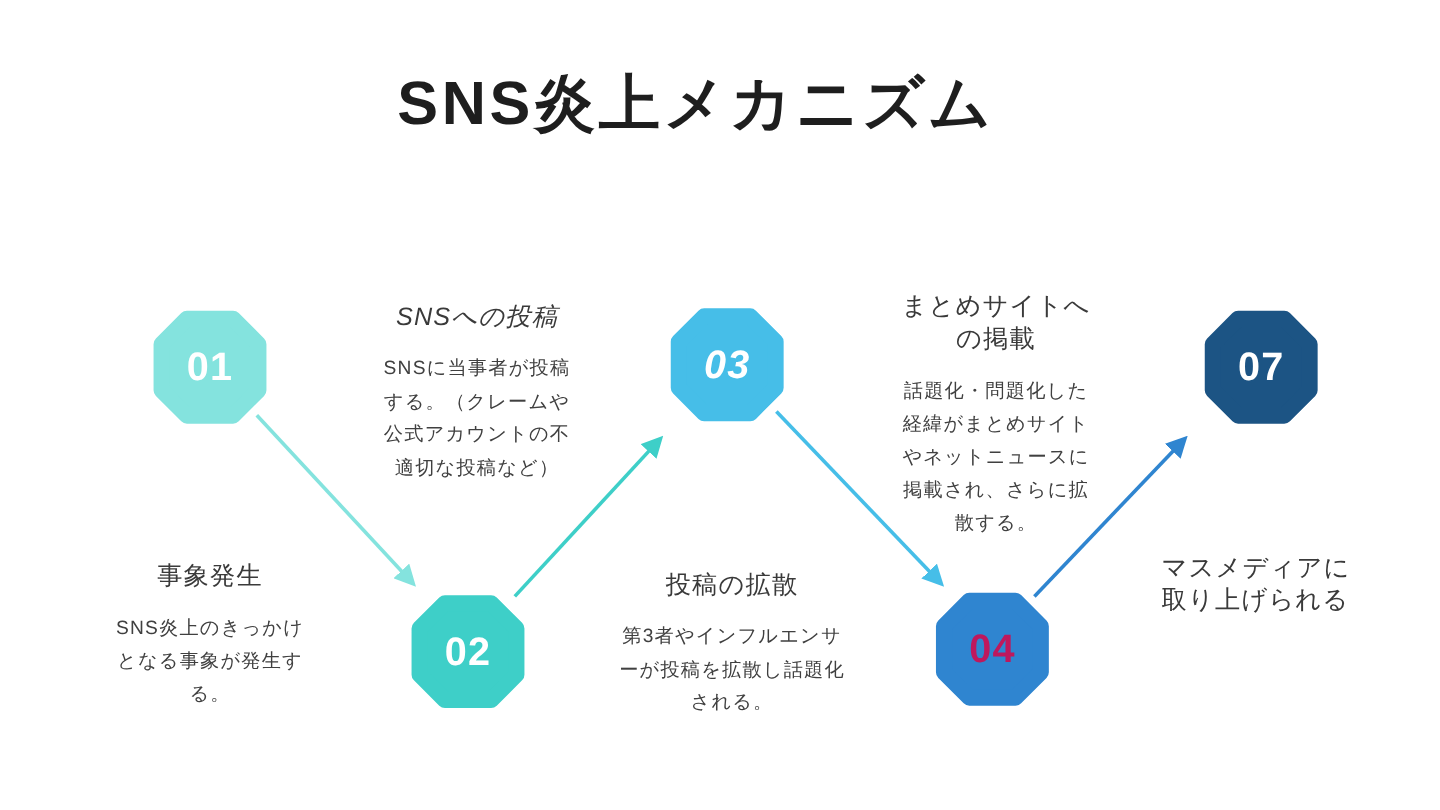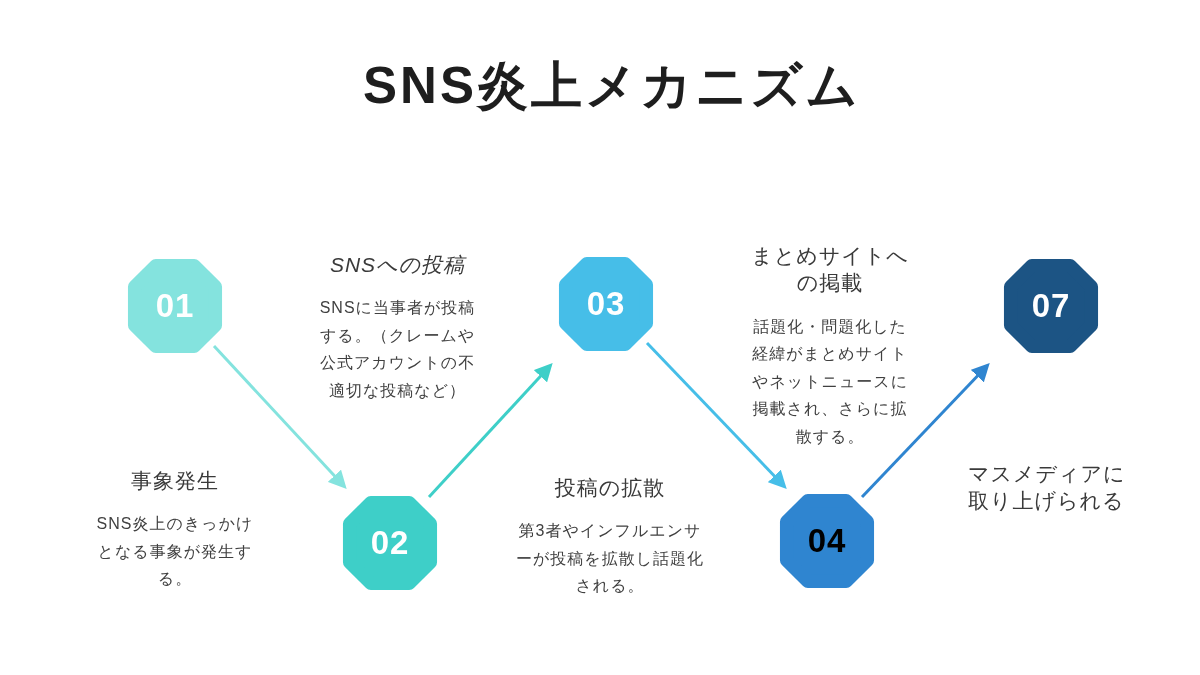--- a/index.html
+++ b/index.html
@@ -25,21 +25,21 @@
   .badge{position:absolute;width:96px;height:96px;}
   .badge svg{position:absolute;left:0;top:0;width:96px;height:96px;}
   .badge .num{
     position:absolute;left:0;top:0;width:96px;height:96px;
     display:flex;align-items:center;justify-content:center;
     font-size:33px;font-weight:700;letter-spacing:1px;
     color:#ffffff;
   }
   .pos-b1{left:127px;top:258px;}
   .pos-b2{left:342px;top:495px;}
-  .pos-b3{left:558px;top:256px;}
+  .pos-b3{left:558px;top:256px;font-style:italic;}
   .pos-b4{left:779px;top:493px;}
   .pos-b5{left:1003px;top:258px;}
   .text{position:absolute;text-align:center;}
   .text h3{
     margin:0 0 16px 0;
     font-size:21px;font-weight:500;
     line-height:1.3;letter-spacing:1px;
     color:#3a3a3a;
   }
   .text p{
@@ -61,21 +61,21 @@
   .pos-t4 h3{max-width:172px;margin:0 auto 16px;}
   .pos-t5{text-align:left;}
   .pos-t5 h3{max-width:176px;}
   .pos-t5 p{margin:0;}
 </style>
 </head>
 <body>
 
 <div class="canvas" style="background: rgb(255, 255, 255);">
 
-  <h1 class="title" style="color: rgb(30, 30, 30); padding-left: 32px;">SNS炎上メカニズム</h1>
+  <h1 class="title" style="color: rgb(30, 30, 30);">SNS炎上メカニズム</h1>
 
   <svg class="arrows" width="1200" height="675" viewBox="0 0 1200 675" aria-hidden="true">
     <defs>
       <marker id="ah0" viewBox="0 0 10 10" refX="7" refY="5" markerWidth="6" markerHeight="6" orient="auto-start-reverse">
         <path class="arrow-head" d="M 0 0 L 10 5 L 0 10 z" fill="#84e3de"></path>
       </marker>
       <marker id="ah1" viewBox="0 0 10 10" refX="7" refY="5" markerWidth="6" markerHeight="6" orient="auto-start-reverse">
         <path class="arrow-head" d="M 0 0 L 10 5 L 0 10 z" fill="#3ecfc8"></path>
       </marker>
       <marker id="ah2" viewBox="0 0 10 10" refX="7" refY="5" markerWidth="6" markerHeight="6" orient="auto-start-reverse">
@@ -106,21 +106,21 @@
   <div class="badge pos-b3">
     <svg viewBox="0 0 100 100">
         <polygon class="badge-shape" points="30,8 70,8 92,30 92,70 70,92 30,92 8,70 8,30" stroke-width="14" stroke-linejoin="round" fill="#46bee8" stroke="#46bee8"></polygon>
       </svg>
     <span class="num" style="color: rgb(255, 255, 255);">03</span>
   </div>
   <div class="badge pos-b4">
     <svg viewBox="0 0 100 100">
         <polygon class="badge-shape" points="30,8 70,8 92,30 92,70 70,92 30,92 8,70 8,30" stroke-width="14" stroke-linejoin="round" fill="#2f85d0" stroke="#2f85d0"></polygon>
       </svg>
-    <span class="num" style="color: #000000; text-align: center;">04</span>
+    <span class="num" style="color: #be185d; text-align: center;">04</span>
   </div>
   <div class="badge pos-b5">
     <svg viewBox="0 0 100 100">
         <polygon class="badge-shape" points="30,8 70,8 92,30 92,70 70,92 30,92 8,70 8,30" stroke-width="14" stroke-linejoin="round" fill="#1c5484" stroke="#1c5484"></polygon>
       </svg>
     <span class="num" style="color: rgb(255, 255, 255);">07</span>
   </div>
 
   <div class="text pos-t2">
     <h3 style="color: rgb(58, 58, 58);">SNSへの投稿</h3>

